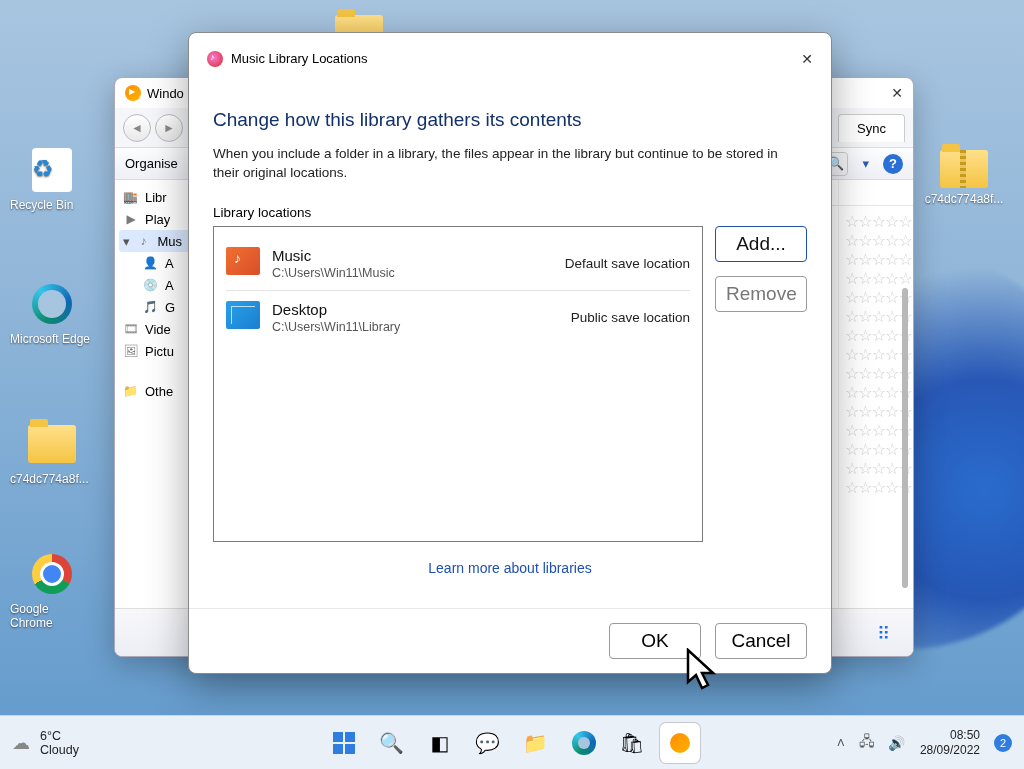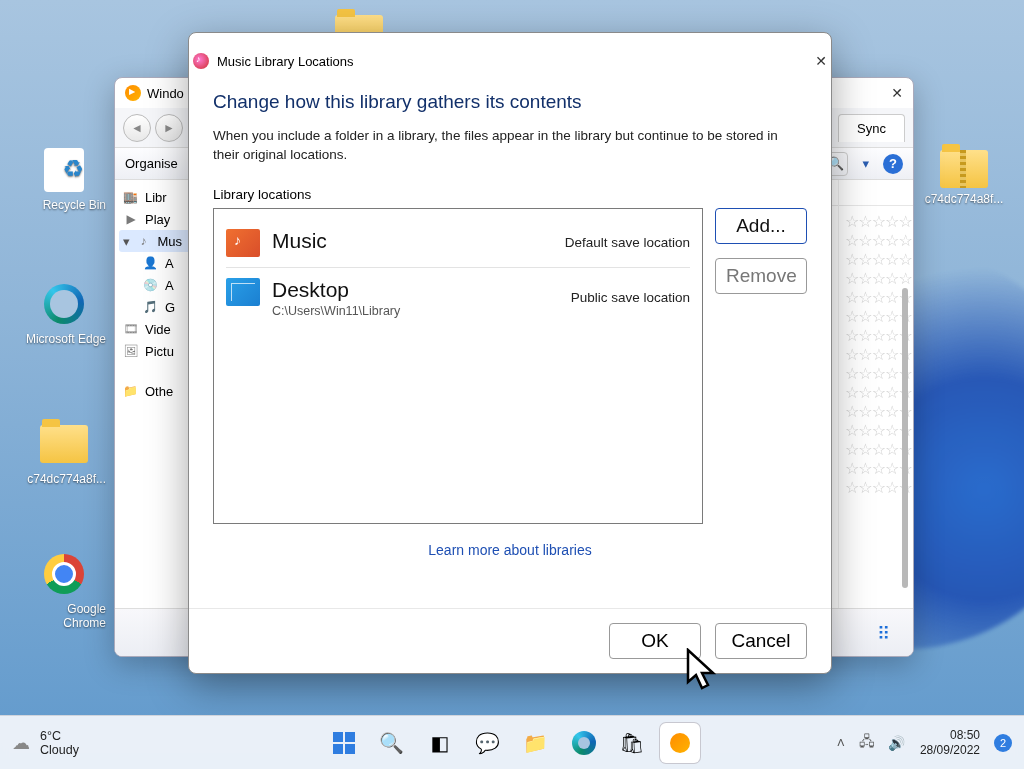--- a/index.html
+++ b/index.html
@@ -2,21 +2,21 @@
 <html><head>
 <meta charset="utf-8">
 <style>
 * { margin: 0; padding: 0; box-sizing: border-box; font-family: "Segoe UI", Arial, sans-serif; }
 body { width: 1024px; height: 769px; background: linear-gradient(180deg, #a8c5e0 0%, #8fb5d8 40%, #6099cc 100%); overflow: hidden; position: relative; }
 
 
 .bloom { position:absolute; right:-80px; bottom:120px; width:400px; height:400px; background: radial-gradient(circle at 70% 60%, #2165cc 0%, #1e4fb3 30%, transparent 60%); border-radius:50%; filter:blur(2px); opacity:0.9; }
 
 
-.desktop-icon { position:absolute; width:84px; text-align:right; color:#fff; font-size:12px; text-shadow:0 1px 2px rgba(0,0,0,0.6);margin-left:12px; }
+.desktop-icon { position:absolute; width:84px; text-align:left; color:#fff; font-size:12px; text-shadow:0 1px 2px rgba(0,0,0,0.6); }
 .desktop-icon .ic { width:48px; height:48px; margin:0 auto 4px; display:flex; align-items:center; justify-content:center; font-size:32px; }
 .recycle-bin-ic { background:#fff; border-radius:4px; position:relative; width:40px; height:44px; }
 .recycle-bin-ic::after { content:"♻"; color:#2986cc; font-size:24px; }
 .edge-ic { width:40px; height:40px; border-radius:50%; background: conic-gradient(from 200deg, #0c8a6a, #34c6eb, #1066b5, #0c8a6a); position:relative; }
 .edge-ic::after { content:""; position:absolute; inset:6px; border-radius:50%; background:#a8c5e0; }
 .folder-ic { width:48px; height:38px; background:linear-gradient(180deg,#ffe08a,#f5c443); border-radius:3px; position:relative; }
 .folder-ic::before { content:""; position:absolute; top:-6px; left:2px; width:18px; height:8px; background:#f5c443; border-radius:2px 2px 0 0; }
 .chrome-ic { width:40px; height:40px; border-radius:50%; background: conic-gradient(#db4437 0 120deg, #0f9d58 120deg 240deg, #ffcd40 240deg 360deg); position:relative; display:flex; align-items:center; justify-content:center; }
 .chrome-ic::after { content:""; width:18px; height:18px; border-radius:50%; background:#4285f4; border:3px solid #fff; }
 
@@ -39,39 +39,39 @@
 .tree-item { display:flex; align-items:center; gap:6px; padding:3px 4px; white-space:nowrap; }
 .tree-item.sel { background:#dbe9ff; border-radius:3px; }
 .tree-ic { width:16px; height:16px; display:inline-flex; align-items:center; justify-content:center; font-size:12px; color:#7a7a7a; }
 .wmp-colhdr { height:26px; border-bottom:1px solid #e6e6e6; font-size:12px; padding:4px 8px; color:#555; display:flex; }
 .wmp-stars { width:74px; padding:6px; text-align:right; color:#d0d0d0; letter-spacing:-1px; }
 .wmp-bottom { position:absolute; bottom:0; left:0; right:0; height:48px; background:linear-gradient(#f8f8fb,#eceef4); border-top:1px solid #ddd; display:flex; align-items:center; justify-content:flex-end; padding:0 16px; }
 .bluegrid { width:20px; height:20px; color:#1e6fd9; font-size:18px; }
 
 
 .dialog { position:absolute; left:188px; top:32px; width:644px; height:642px; background:#fff; border:1px solid #8a8a8a; border-radius:8px; box-shadow:0 12px 40px rgba(0,0,0,0.35); display:flex; flex-direction:column; }
-.dlg-titlebar { height:36px; display:flex; align-items:flex-end; padding:0 4px; font-size:13px; }
+.dlg-titlebar { height:36px; display:flex; align-items:flex-start; padding:0 18px; font-size:13px;margin-top:18px; }
 .dlg-titlebar .tic { width:16px; height:16px; margin-right:8px; background:radial-gradient(circle at 40% 40%, #ff7bd1, #ce2b2b); border-radius:50%; position:relative; }
 .dlg-titlebar .tic::after { content:"♪"; color:#fff; font-size:9px; position:absolute; left:3px; top:1px; }
 .dlg-close { margin-left:auto; color:#333; font-size:14px; cursor:pointer; }
 .dlg-content { flex:1; padding:8px 24px 0 24px; display:flex; flex-direction:column; }
 .dlg-heading { color:#12306a; font-size:19px; font-weight:400; margin:14px 0 14px 0; }
 .dlg-desc { font-size:13.5px; color:#222; line-height:1.4; margin-bottom:22px; }
 .dlg-lbl { font-size:13.5px; margin-bottom:6px; }
 .locations-row { display:flex; gap:12px; }
 .locations-list { flex:1; border:1px solid #7a7a7a; height:316px; background:#fff; padding:10px 12px; }
 .loc-entry { display:flex; align-items:flex-start; gap:12px; padding:10px 0; border-bottom:1px solid #e3e3e3; }
 .loc-entry:last-child { border-bottom:none; }
 .loc-folder { width:34px; height:28px; border-radius:2px; position:relative; flex-shrink:0; }
 .loc-folder.music { background:linear-gradient(135deg,#f07030,#d94e2a); }
 .loc-folder.music::after { content:"♪"; color:#fff; position:absolute; left:8px; top:3px; font-size:14px; }
 .loc-folder.desk { background:linear-gradient(135deg,#29a0e8,#1b7fd1); }
 .loc-folder.desk::after { content:""; position:absolute; inset:5px 5px 5px 5px; border:1px solid rgba(255,255,255,0.7); border-right:none; border-bottom:none; }
 .loc-text { flex:1; }
-.loc-name { font-size:21px; color:#111; }
+.loc-name { font-size:15px; color:#111; }
 .loc-path { font-size:12.5px; color:#555; margin-top:2px; }
 .loc-status { font-size:13.5px; color:#222; align-self:center; }
 .loc-buttons { width:92px; display:flex; flex-direction:column; gap:14px; }
 .btn { background:#fff; border:1px solid #999; border-radius:4px; padding:6px 10px; font-size:19px; text-align:center; cursor:pointer; }
 .btn.primary-outline { border:1px solid #1e4fb3; color:#111; }
 .btn.disabled { color:#777; }
 .learn-link { color:#1e4fb3; font-size:14px; margin-top:18px; cursor:pointer;text-align:center; }
 .dlg-footer { border-top:1px solid #e8e8e8; padding:14px 24px; display:flex; justify-content:flex-end; gap:14px; }
 .dlg-footer .btn { width:92px; }
 
@@ -226,20 +226,21 @@
   <div class="dlg-content">
     <div class="dlg-heading">Change how this library gathers its contents</div>
     <div class="dlg-desc">When you include a folder in a library, the files appear in the library but continue to be stored in their original locations.</div>
     <div class="dlg-lbl">Library locations</div>
     <div class="locations-row">
       <div class="locations-list">
         <div class="loc-entry">
           <div class="loc-folder music"></div>
           <div class="loc-text">
             <div class="loc-name">Music</div>
+            <div class="loc-path">C:\Users\Win11\Music</div>
           </div>
           <div class="loc-status">Default save location</div>
         </div>
         <div class="loc-entry">
           <div class="loc-folder desk"></div>
           <div class="loc-text">
             <div class="loc-name">Desktop</div>
             <div class="loc-path">C:\Users\Win11\Library</div>
           </div>
           <div class="loc-status">Public save location</div>

